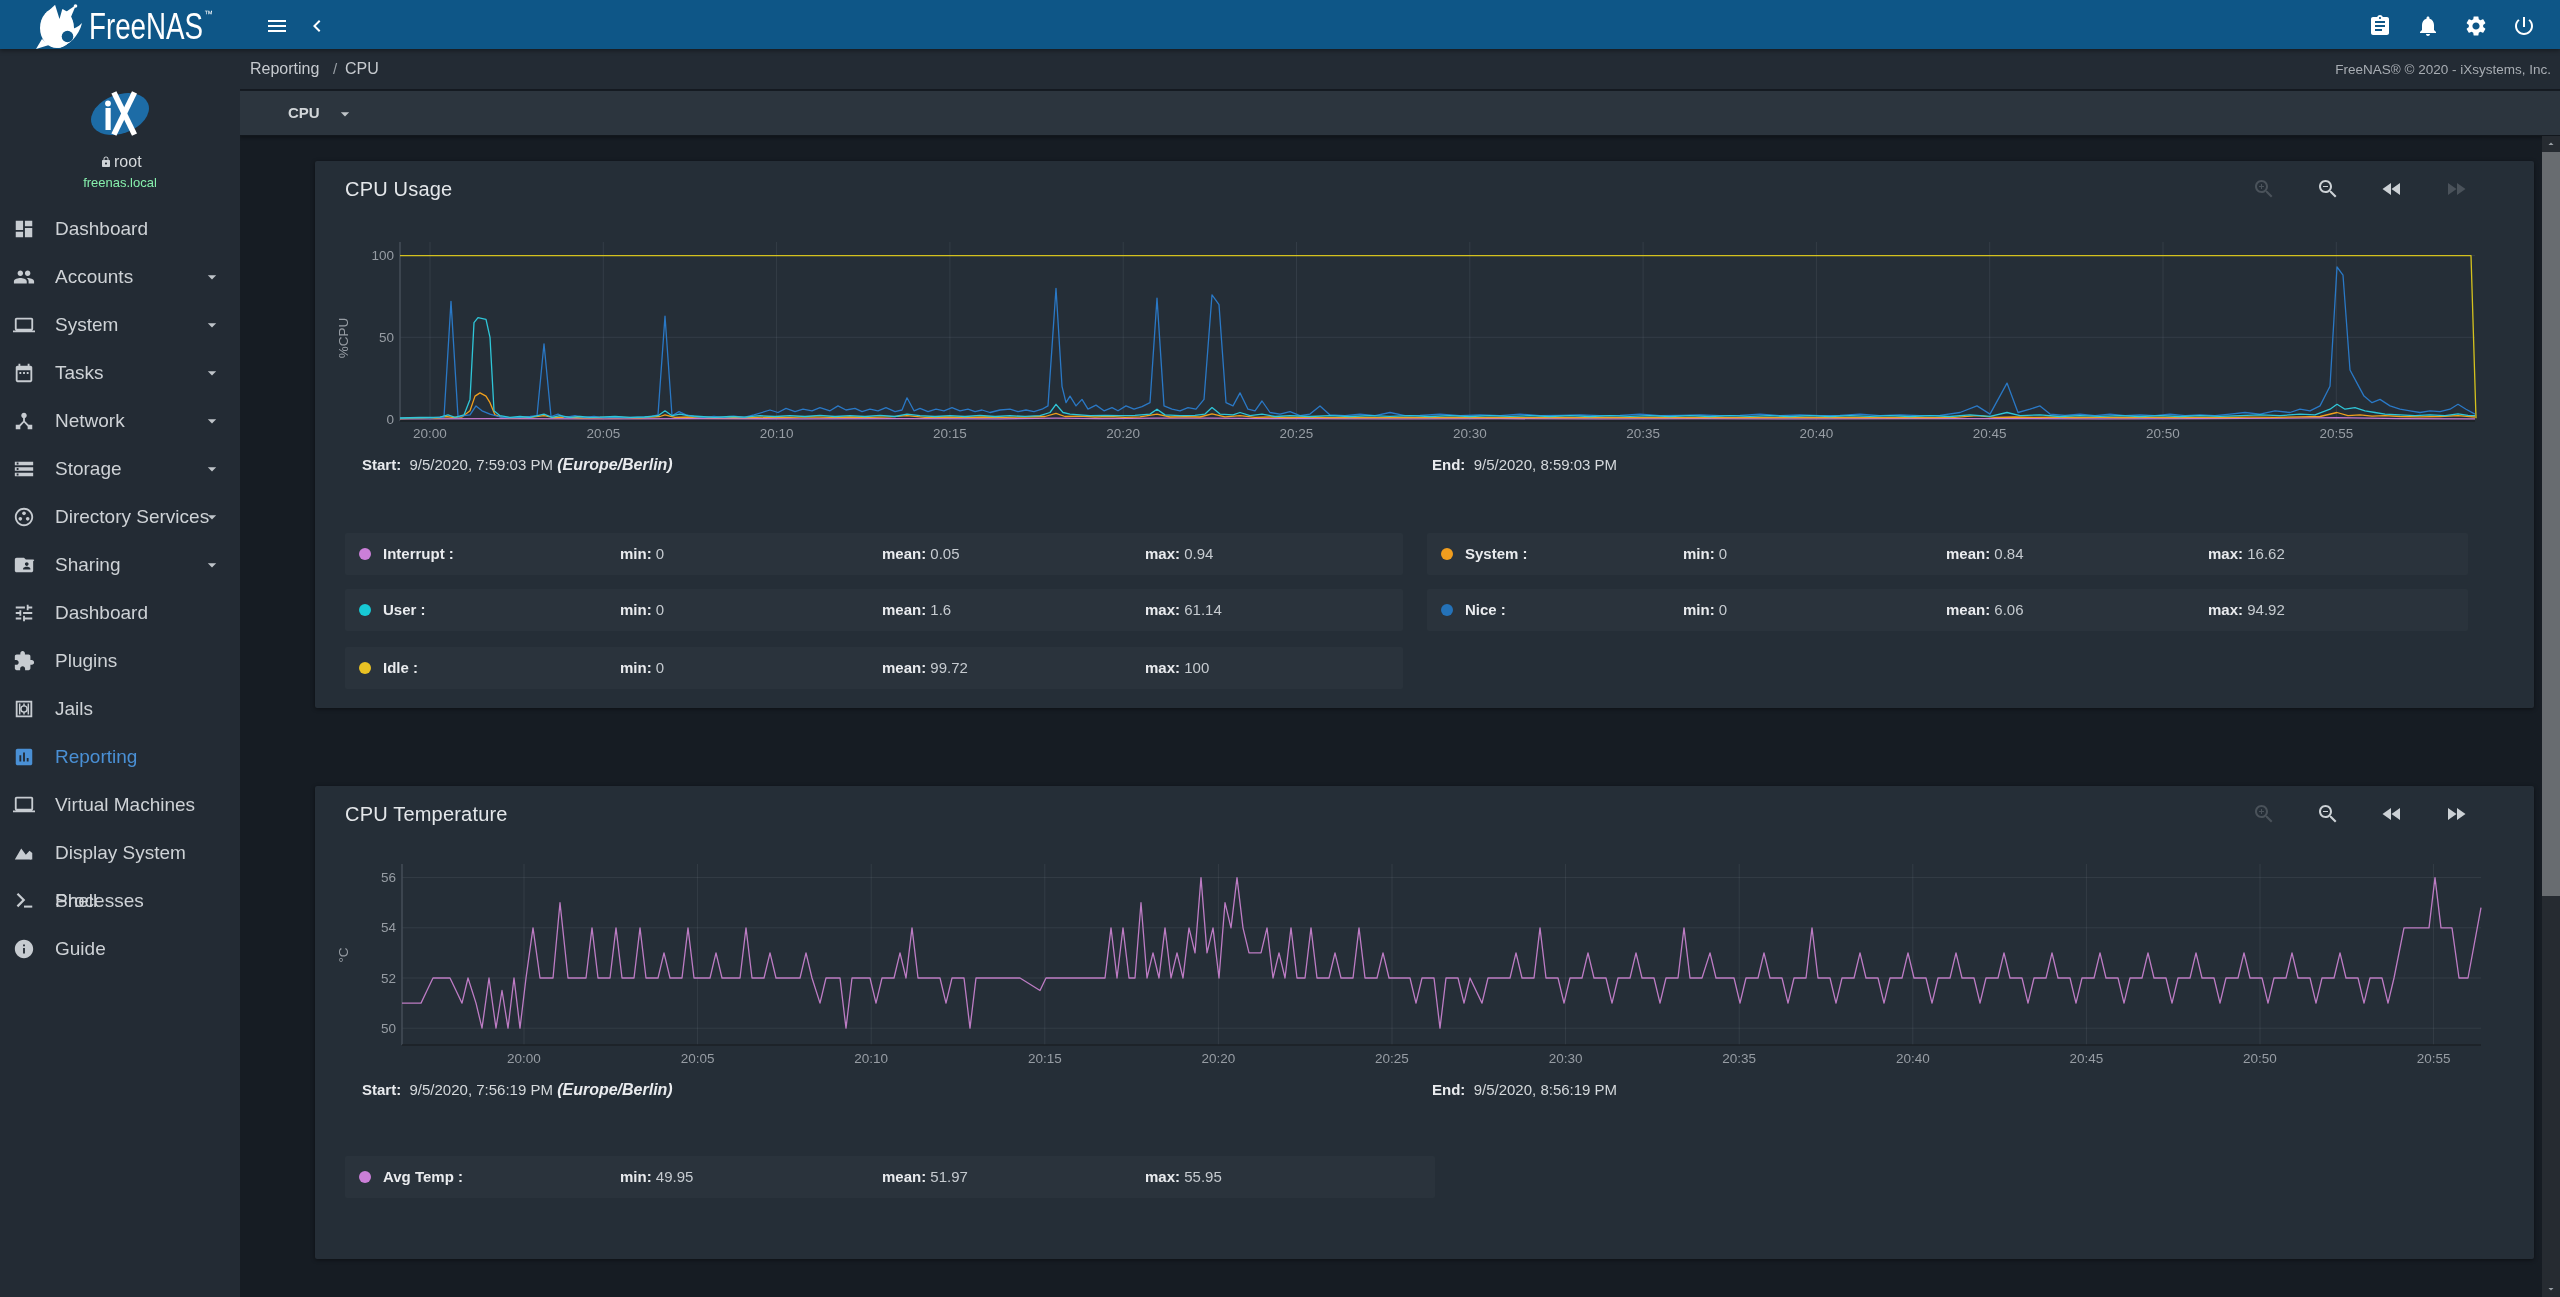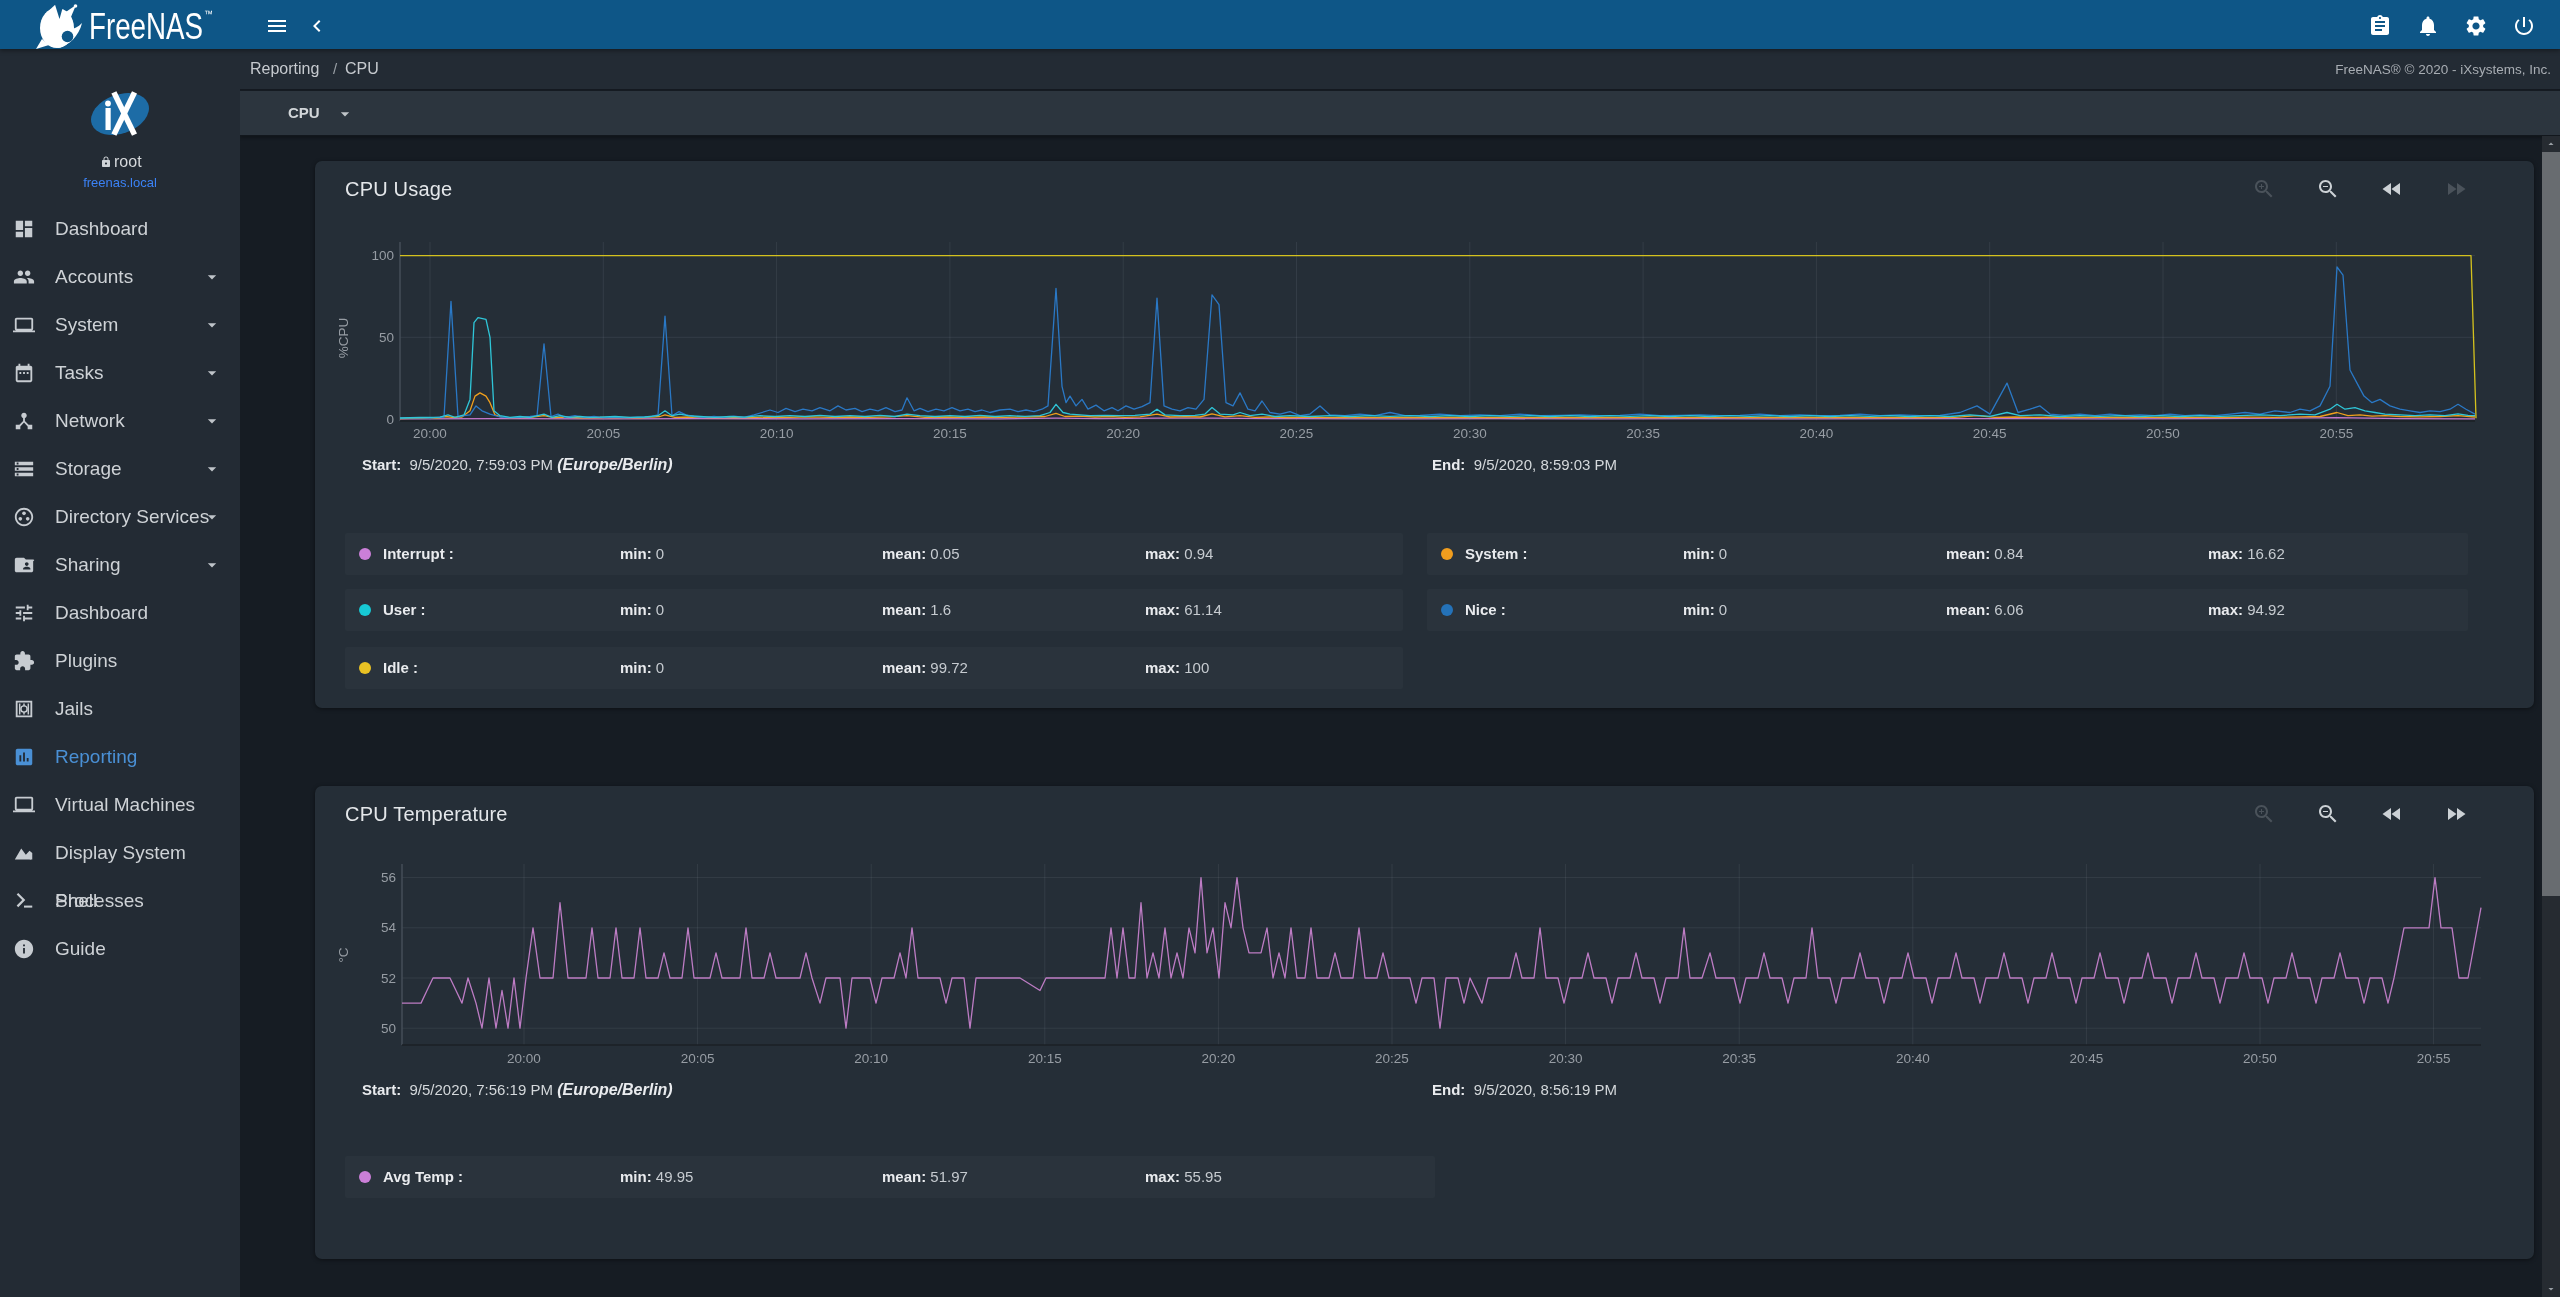--- a/index.html
+++ b/index.html
@@ -11,21 +11,21 @@
 #sidebar { position:absolute; left:0; top:49px; width:240px; height:1248px; background:#232b34; z-index:20; }
 .navrow { position:absolute; left:0; width:240px; height:48px; }
 .navrow .ic { position:absolute; left:13px; top:13px; width:22px; height:22px; fill:#c7ccd1; }
 .navrow .lbl { position:absolute; left:55px; top:0; line-height:48px; font-size:19px; color:#ced2d6; }
 .navrow .car { position:absolute; left:202px; top:14px; width:20px; height:20px; fill:#bfc4c9; }
 
 #crumb { position:absolute; left:240px; top:49px; width:2320px; height:41px; background:#232b34; border-bottom:1px solid #141920; z-index:10; }
 
 #toolbar { position:absolute; left:240px; top:91px; width:2320px; height:45px; background:#2c353e; border-bottom:1px solid #12171d; box-shadow:0 2px 3px rgba(0,0,0,.3); z-index:9; }
 
-.card { position:absolute; left:315px; width:2219px; background:#252e37; border-radius:7px; box-shadow:0 1px 4px rgba(0,0,0,.45); }
+.card { position:absolute; left:315px; width:2219px; background:#252e37; border-radius:2px; box-shadow:0 1px 4px rgba(0,0,0,.45); }
 .ctitle { position:absolute; left:30px; top:17px; font-size:20px; font-weight:500; color:#e4e7ea; letter-spacing:.2px; }
 .cicons { position:absolute; top:16px; right:66px; }
 .cicons svg { width:24px; height:24px; margin-left:40px; vertical-align:top; }
 .legrow { position:absolute; height:42px; background:#2a333c; border-radius:2px; font-size:15px; }
 .legrow .dot { position:absolute; left:14px; top:15px; width:12px; height:12px; border-radius:50%; }
 .legrow .nm { position:absolute; left:38px; top:0; line-height:42px; font-weight:bold; color:#e9ebee; }
 .legrow .v { position:absolute; top:0; line-height:42px; color:#c6cbd0;text-align:center; }
 .legrow .v b { color:#e9ebee; }
 .startend { position:absolute; font-size:15px; color:#d4d8db; white-space:nowrap; }
 .startend b { color:#e9ebee; }
@@ -84,21 +84,21 @@
         <rect x="17.5" y="19" width="5.2" height="22"></rect>
         <circle cx="20" cy="14.5" r="2.9"></circle>
         <rect x="33.4" y="1" width="5.6" height="47" transform="rotate(26 36.2 24.5)"></rect>
         <rect x="33.4" y="1" width="5.6" height="47" transform="rotate(-26 36.2 24.5)"></rect>
       </g>
     </svg>
 <svg class="abs" style="left:100px;top:107px" width="12" height="12" viewBox="0 0 24 24" fill="#cfd3d7">
       <path d="M18,8h-1V6c0-2.76-2.24-5-5-5S7,3.24,7,6v2H6c-1.1,0-2,0.9-2,2v10c0,1.1,0.9,2,2,2h12c1.1,0,2-0.9,2-2V10C20,8.9,19.1,8,18,8z M12,17c-1.1,0-2-0.9-2-2s0.9-2,2-2s2,0.9,2,2S13.1,17,12,17z M15.1,8H8.9V6c0-1.71,1.39-3.1,3.1-3.1s3.1,1.39,3.1,3.1V8z"></path>
     </svg>
 <div class="abs" style="left:114px;top:104px;font-size:16px;color:#d6d9dc">root</div>
-<div class="abs" style="left:0;top:126px;width:240px;text-align:center;font-size:13px;color:#3b82f6">freenas.local</div>
+<div class="abs" style="left:0;top:126px;width:240px;text-align:center;font-size:13px;color:#86efac">freenas.local</div>
 <div class="navrow" style="top:156px">
       <svg class="ic" viewBox="0 0 24 24">
         <path d="M3,13h8V3H3V13z M3,21h8v-6H3V21z M13,21h8V11h-8V21z M13,3v6h8V3H13z"></path>
       </svg>
       <span class="lbl">Dashboard</span>
     </div>
 <div class="navrow" style="top:204px">
       <svg class="ic" viewBox="0 0 24 24">
         <path d="M16,11c1.66,0,2.99-1.34,2.99-3S17.66,5,16,5c-1.66,0-3,1.34-3,3S14.34,11,16,11z M8,11c1.66,0,2.99-1.34,2.99-3S9.66,5,8,5C6.34,5,5,6.34,5,8S6.34,11,8,11z M8,13c-2.33,0-7,1.17-7,3.5V19h14v-2.5C15,14.17,10.33,13,8,13z M16,13c-0.29,0-0.62,0.02-0.97,0.05c1.16,0.84,1.97,1.97,1.97,3.45V19h6v-2.5C23,14.17,18.33,13,16,13z"></path>
       </svg>

